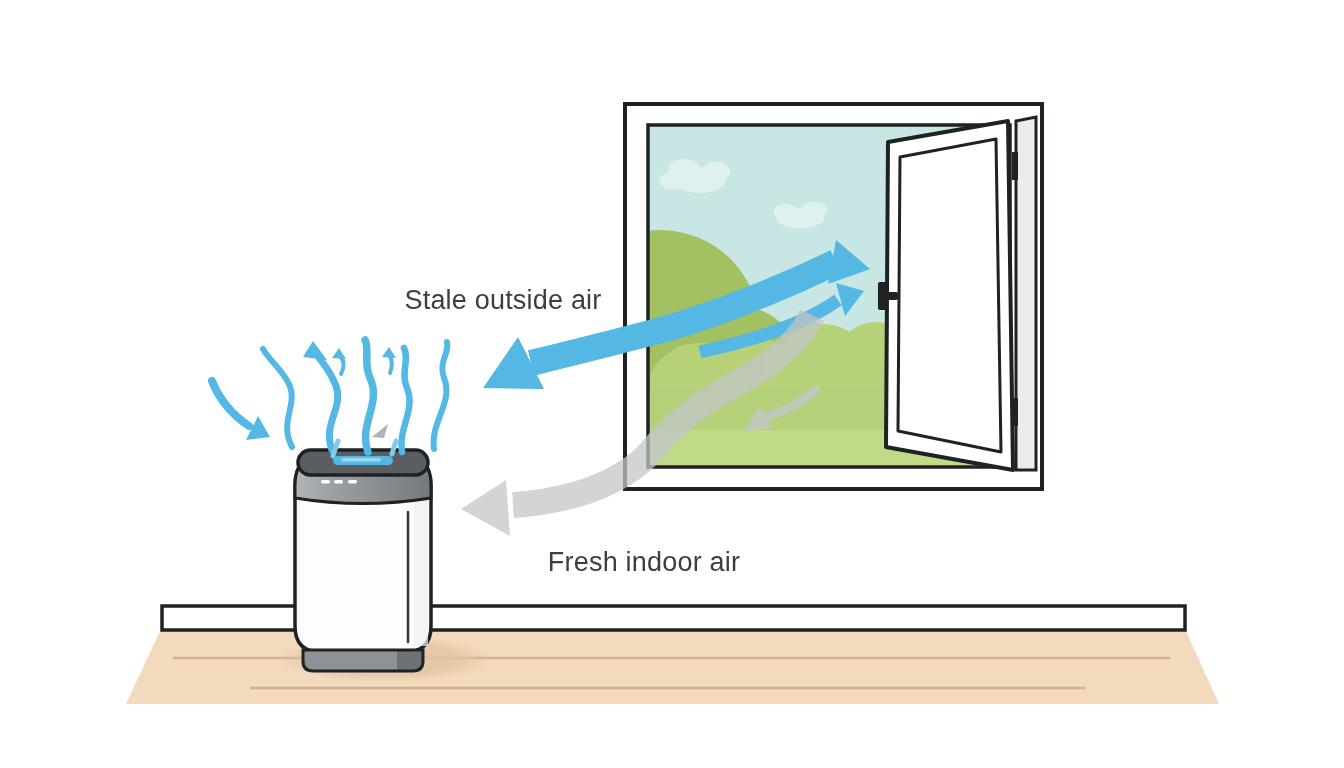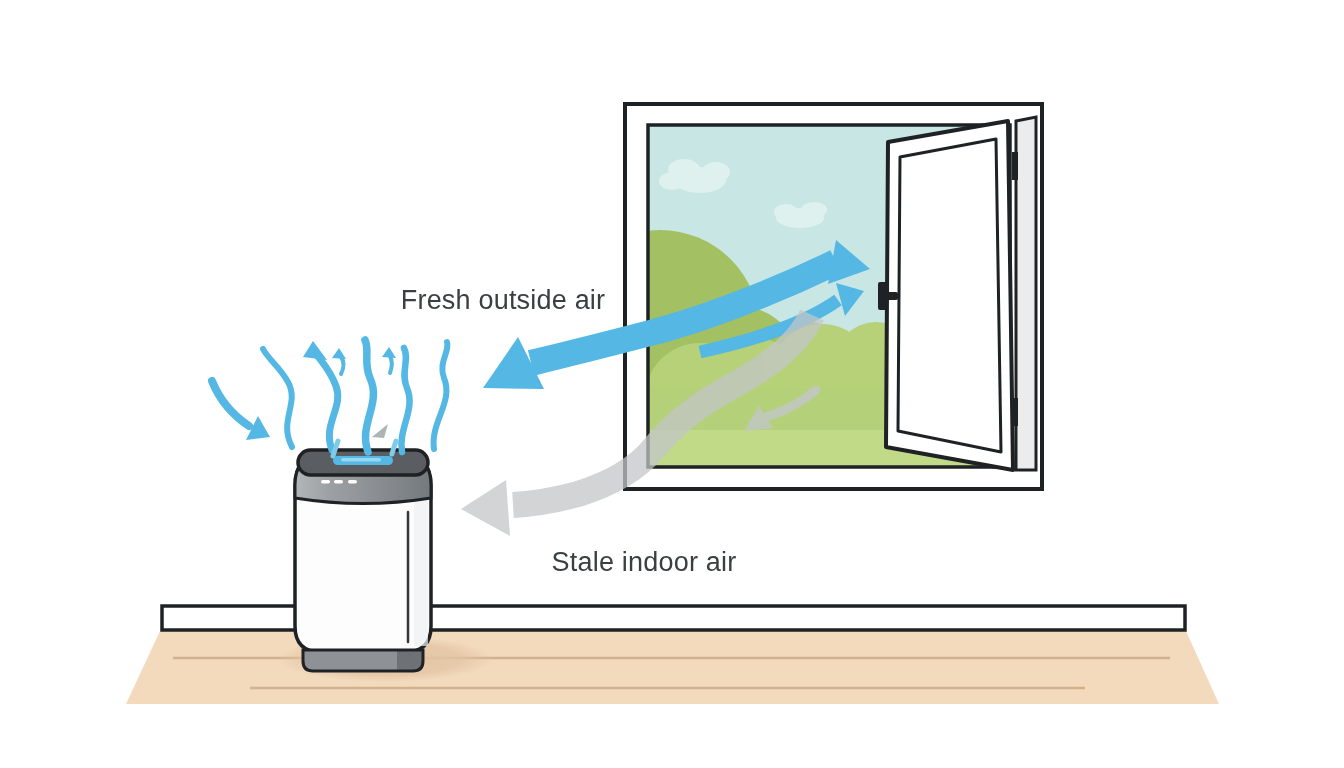--- a/index.html
+++ b/index.html
@@ -184,15 +184,15 @@
         <polygon points="389,347 396,358 382,357" class="c-blue-f"></polygon>
       </g>
       <path d="M 402 452 C 398 428 416 410 407 388 C 400 372 410 360 404 348" class="c-blue-s" stroke-width="6.5"></path>
       <path d="M 434 449 C 430 422 454 402 444 378 C 438 362 450 352 447 342" class="c-blue-s" stroke-width="6"></path>
       <path d="M 338 441 C 336 447 334 452 333 456" class="c-blue-lt-s" stroke-width="5"></path>
       <path d="M 396 441 C 394 447 393 450 392 454" class="c-blue-lt-s" stroke-width="5"></path>
       <polygon points="372,437 388,424 384,438" fill="#9aa0a4" opacity="0.8"></polygon>
     </g>
   </svg>
 
-  <div class="label label-fresh">Fresh outside air</div>
-  <div class="label label-stale">Stale indoor air</div>
+  <div class="label label-fresh">Stale outside air</div>
+  <div class="label label-stale">Fresh indoor air</div>
 </div>
 
 </body></html>

